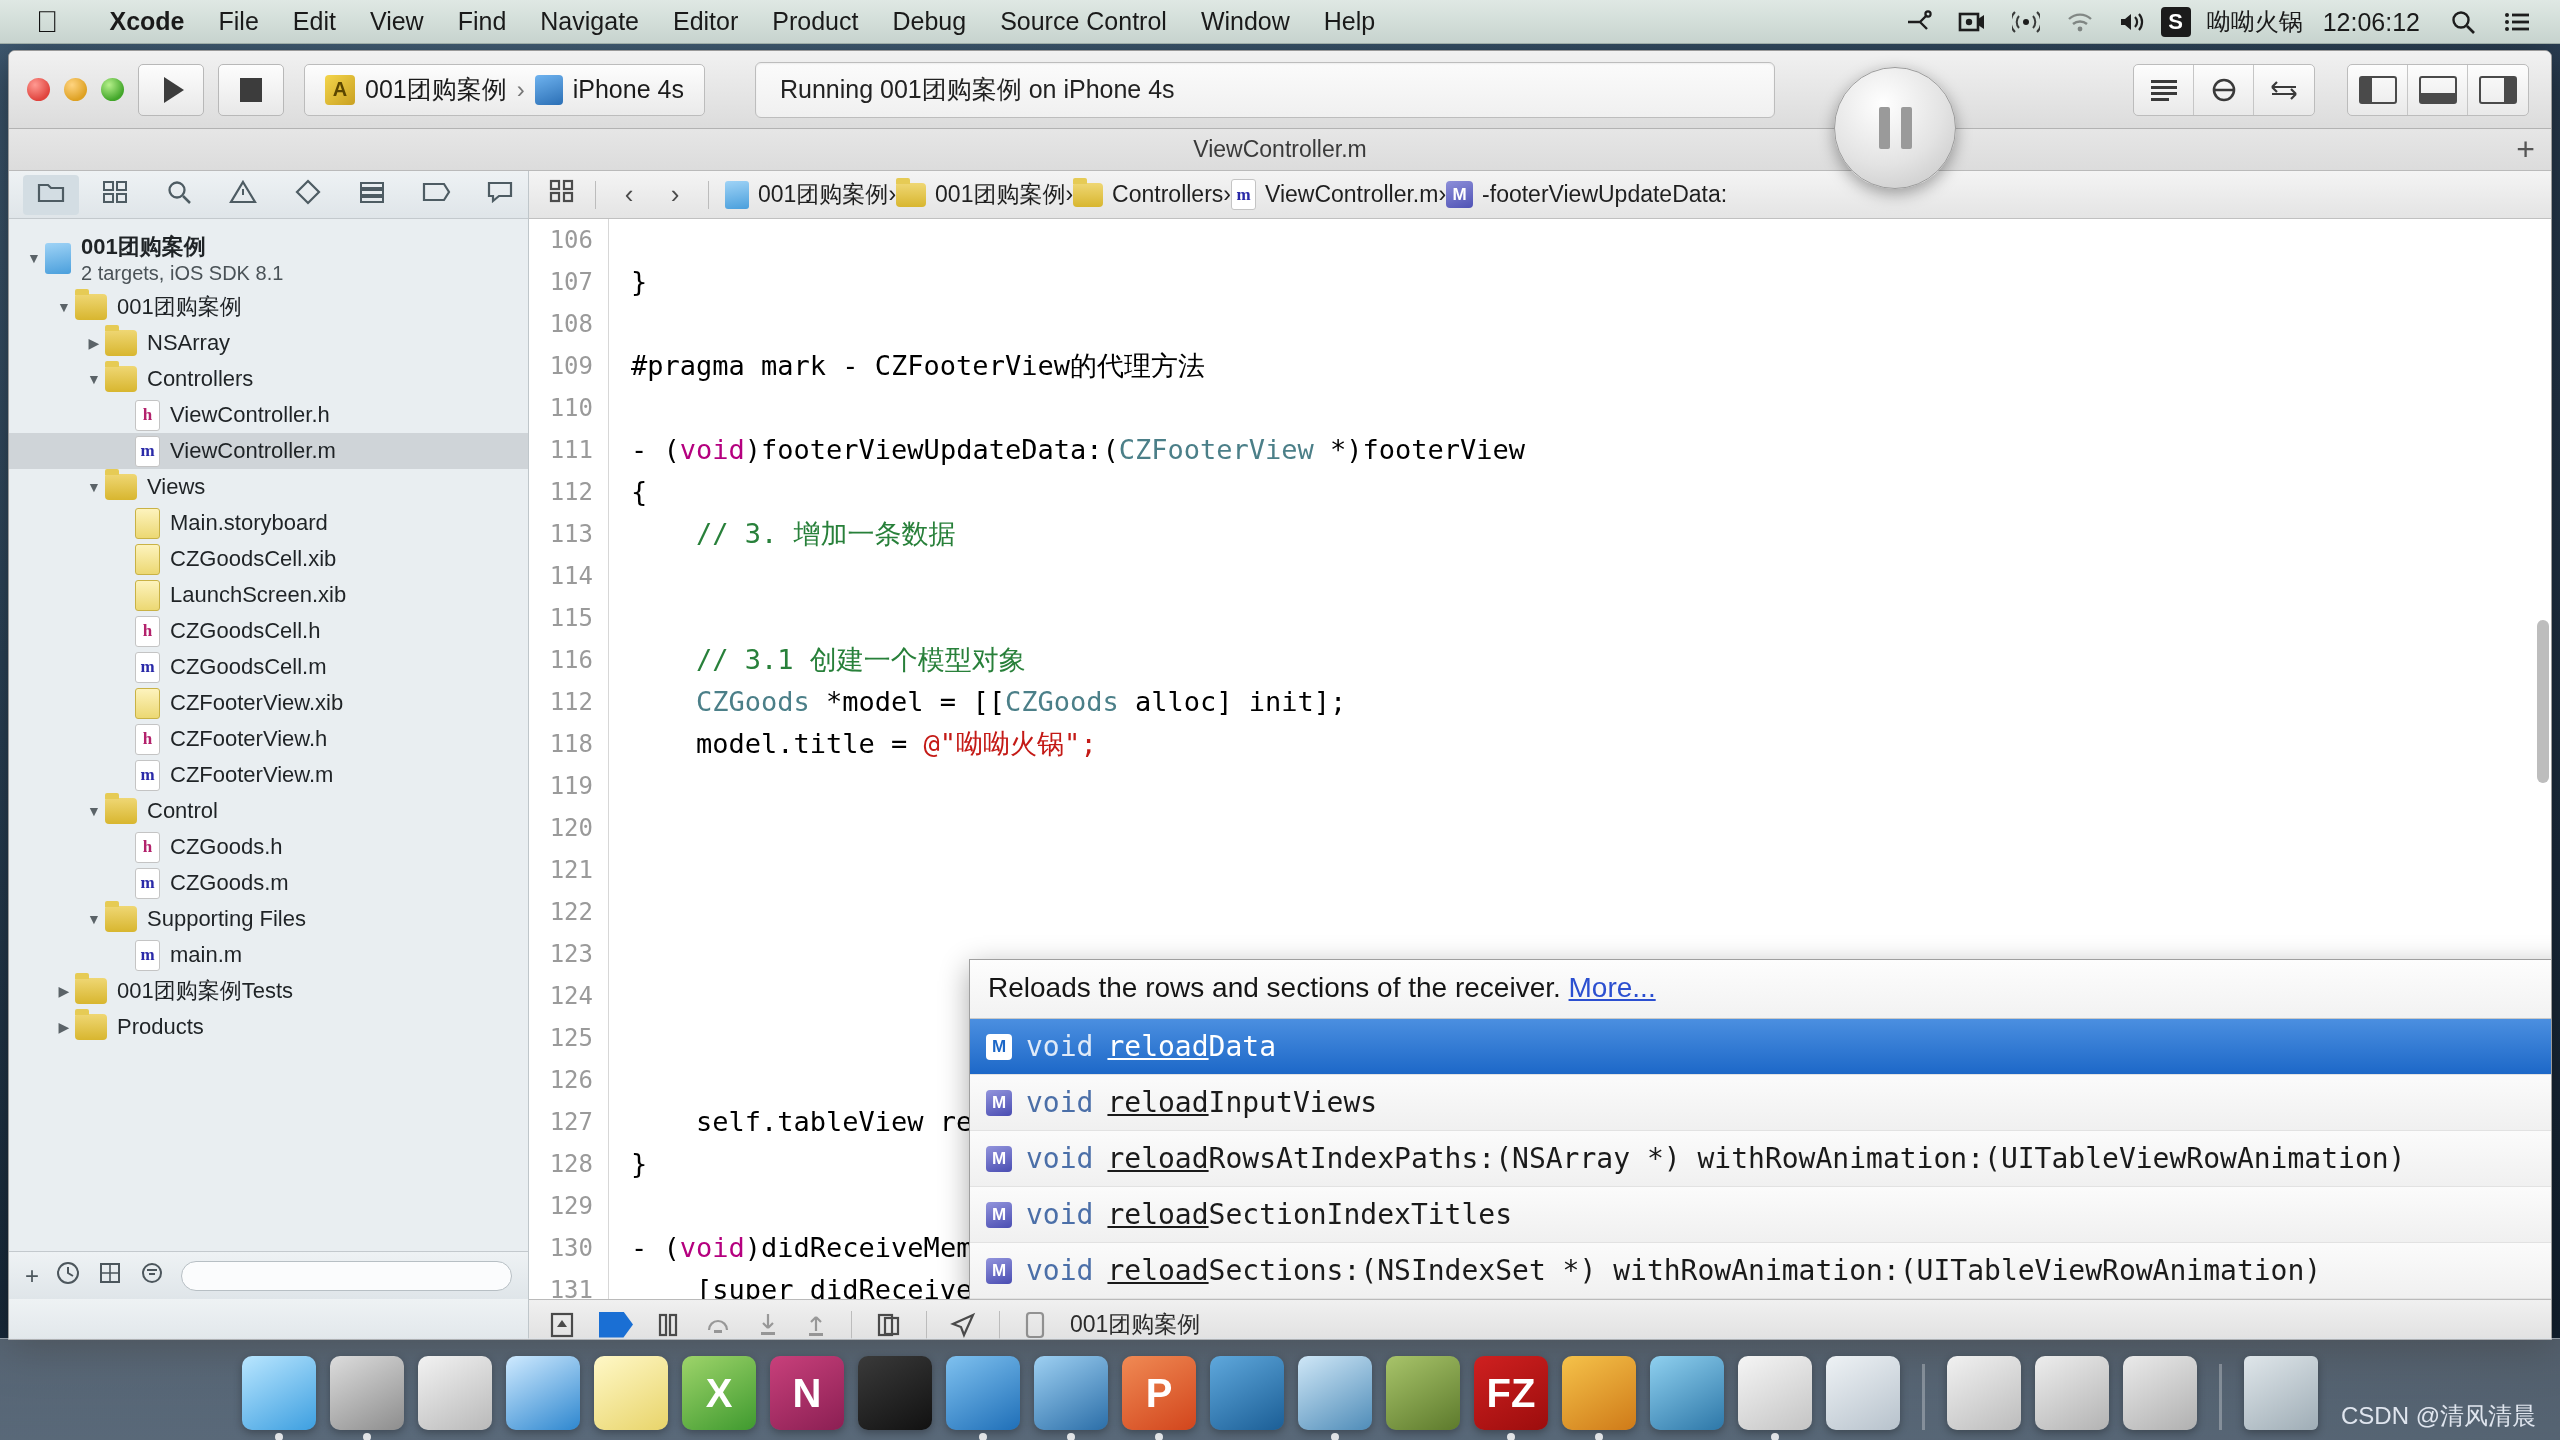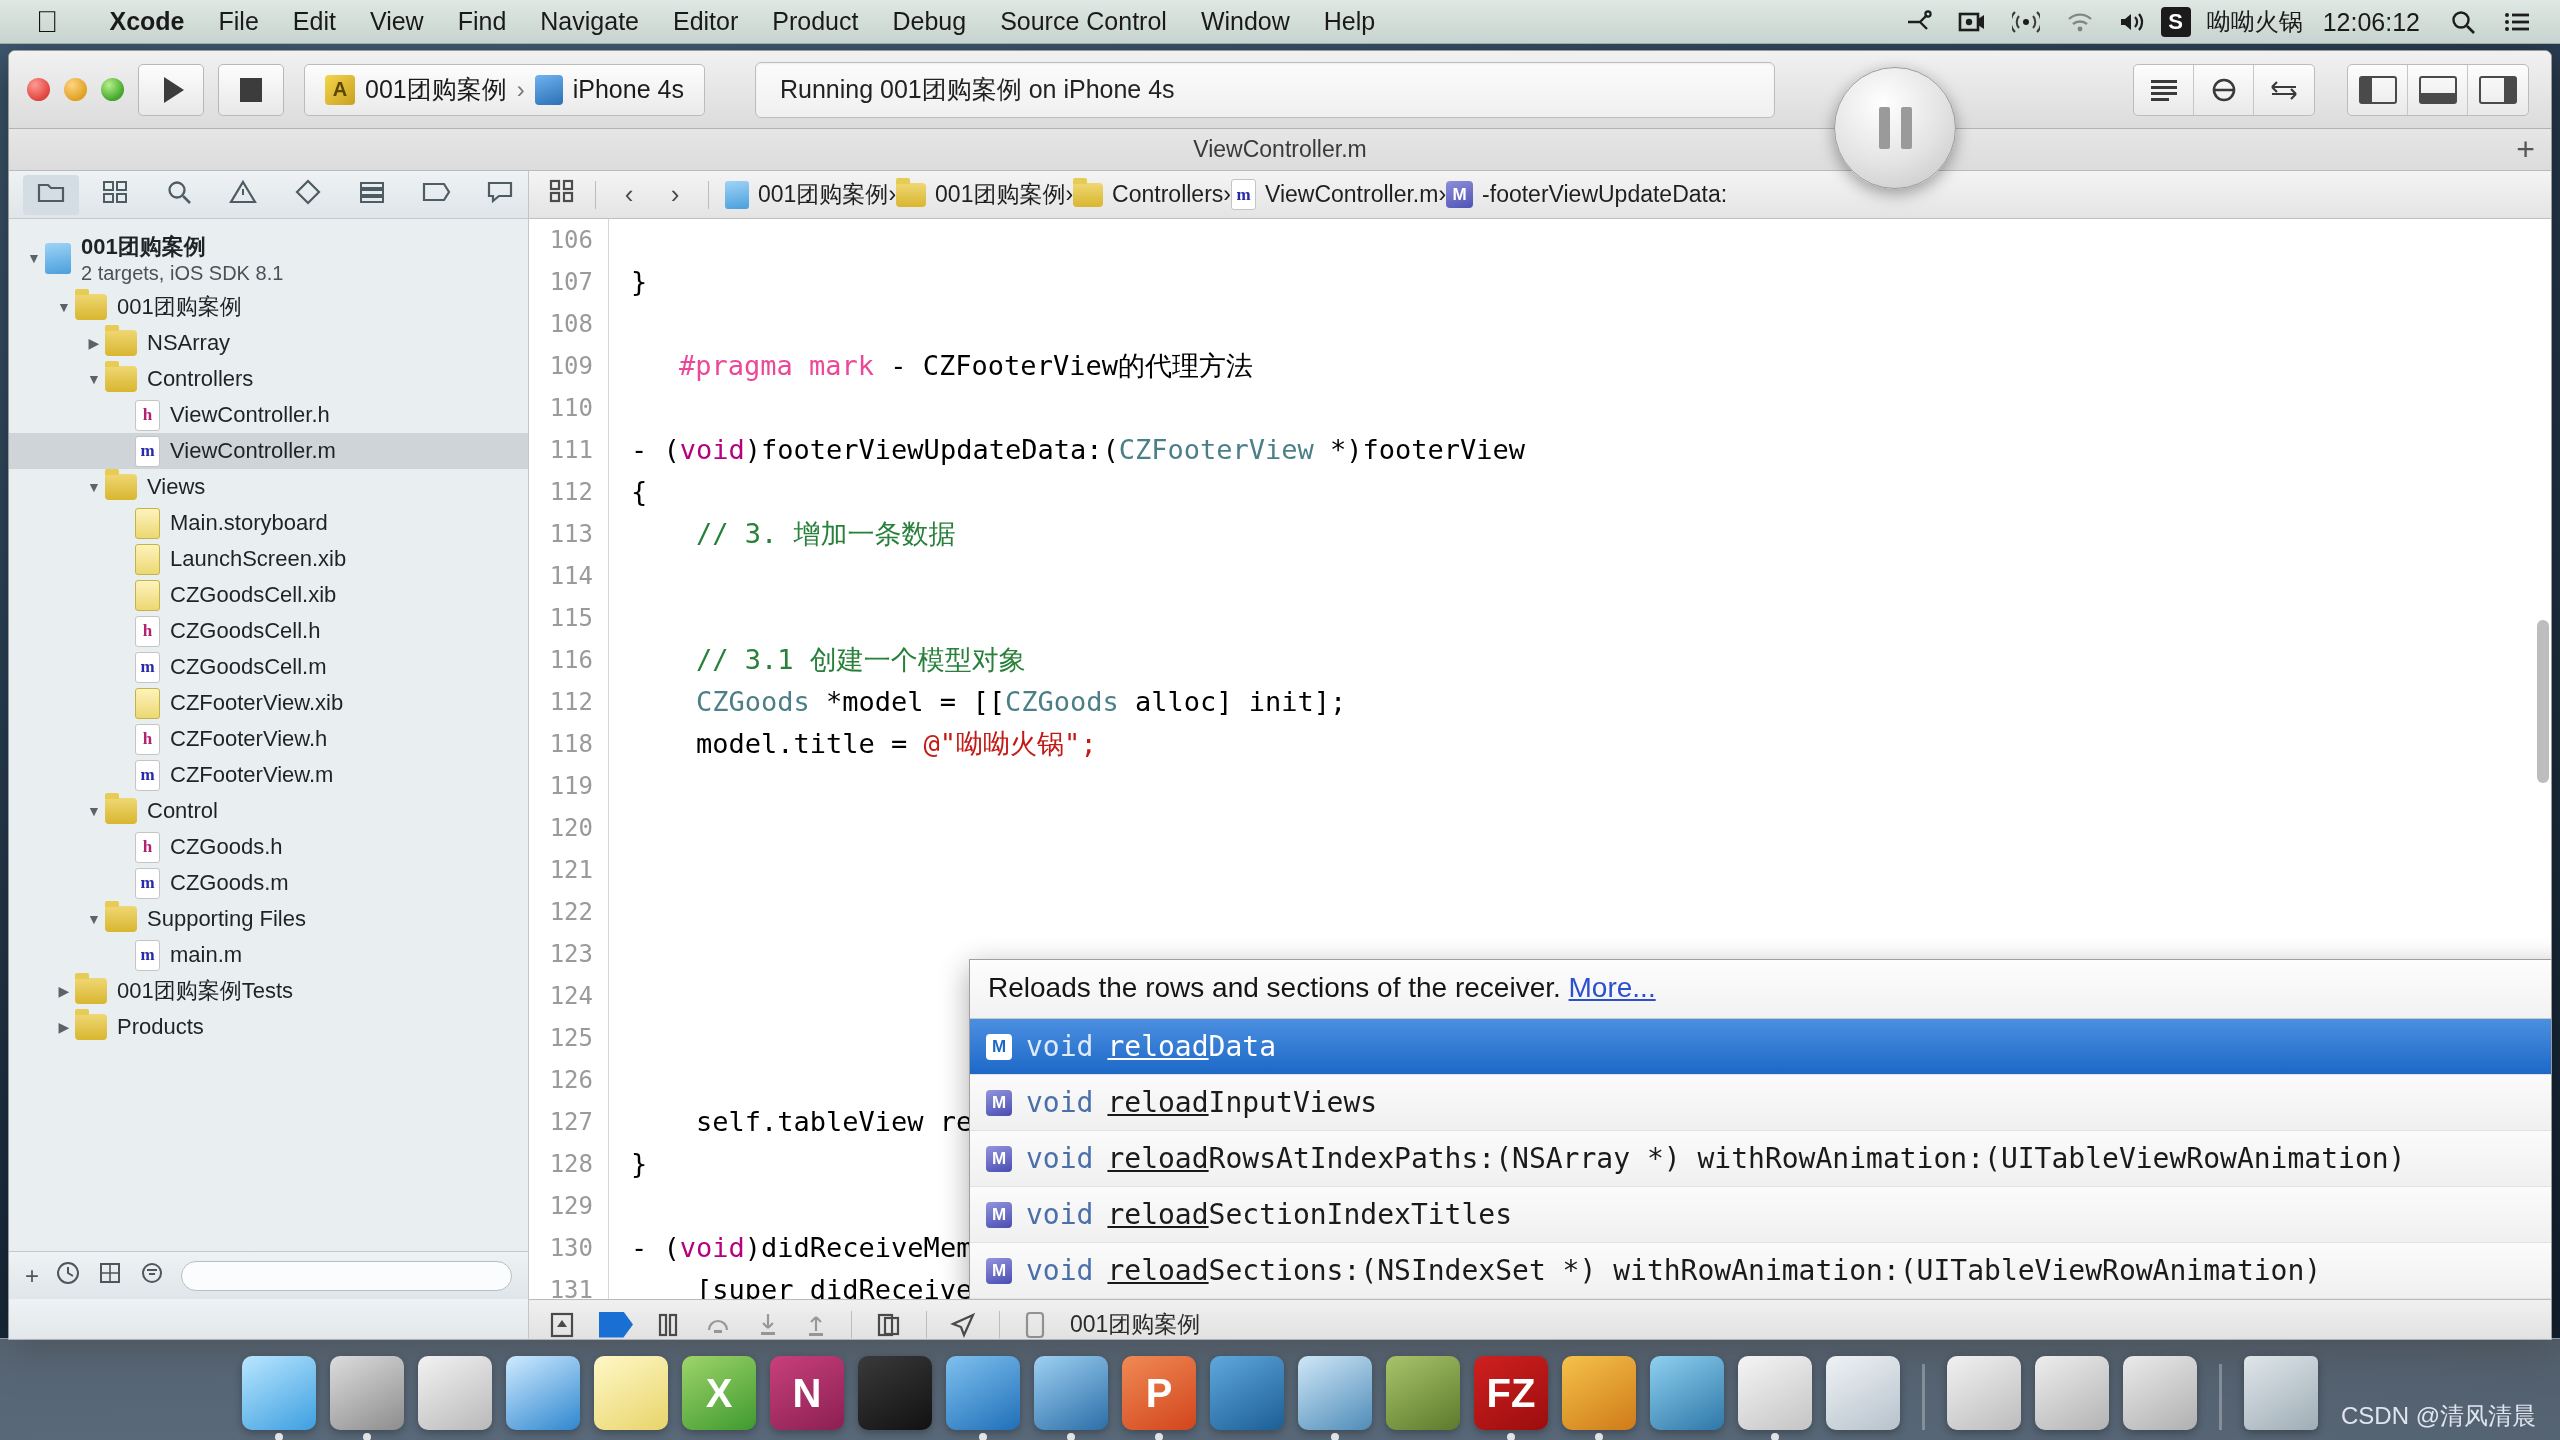--- a/index.html
+++ b/index.html
@@ -272,21 +272,21 @@
   .cline { display:flex; height: 42px; align-items:center; }
   .lnum {
     width: 80px; flex:none; text-align: right; padding-right: 16px;
     color:#9a9a9a; font-size: 24px;
     font-family:"DejaVu Sans Mono", monospace;
   }
   .ctext { padding-left: 22px; color:#000; }
   .kw { color:#b5007f; }
   .cm { color:#28803a; }
   .str { color:#c41a16; }
-  .pre { color:#ec4899;margin-left:48px; }
+  .pre { color:#000000; }
   .cls { color:#4b7f88; }
 
   
   .acpop {
     position:absolute; left: 440px; top: 740px; width: 1905px;
     background:#f6f6f6;
     border:1px solid #9f9f9f;
     box-shadow: 0 8px 28px rgba(0,0,0,.33);
     z-index: 30;
   }
@@ -661,29 +661,29 @@
               <div class="fico xib"></div>
               <div>
                 <div>Main.storyboard</div>
               </div>
             </div>
             <div class="row">
               <div style="width: 104px; flex: 0 0 auto;"></div>
               <div class="tw"></div>
               <div class="fico xib"></div>
               <div>
+                <div>CZGoodsCell.xib</div>
+              </div>
+            </div>
+            <div class="row">
+              <div style="width: 104px; flex: 0 0 auto;"></div>
+              <div class="tw"></div>
+              <div class="fico xib"></div>
+              <div>
                 <div>LaunchScreen.xib</div>
-              </div>
-            </div>
-            <div class="row">
-              <div style="width: 104px; flex: 0 0 auto;"></div>
-              <div class="tw"></div>
-              <div class="fico xib"></div>
-              <div>
-                <div>CZGoodsCell.xib</div>
               </div>
             </div>
             <div class="row">
               <div style="width: 104px; flex: 0 0 auto;"></div>
               <div class="tw"></div>
               <div class="fico src h">
                 <span>h</span>
               </div>
               <div>
                 <div>CZGoodsCell.h</div>

